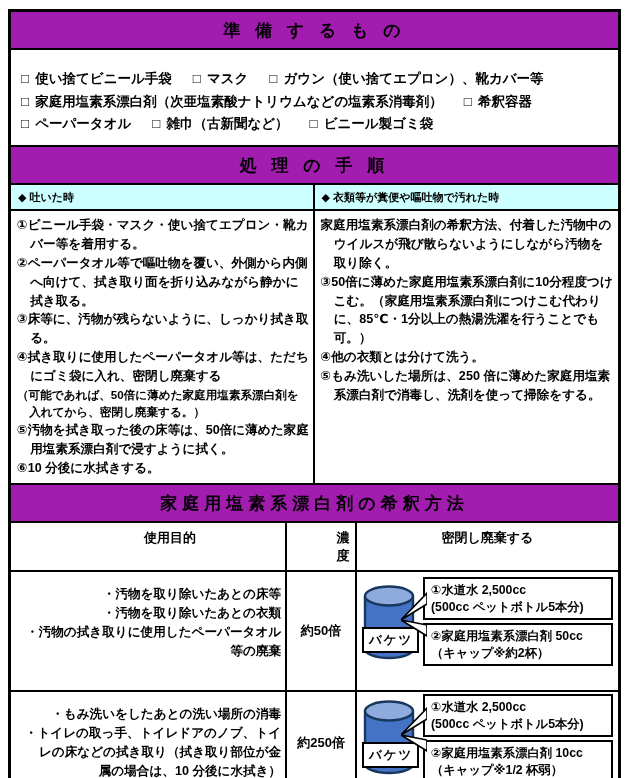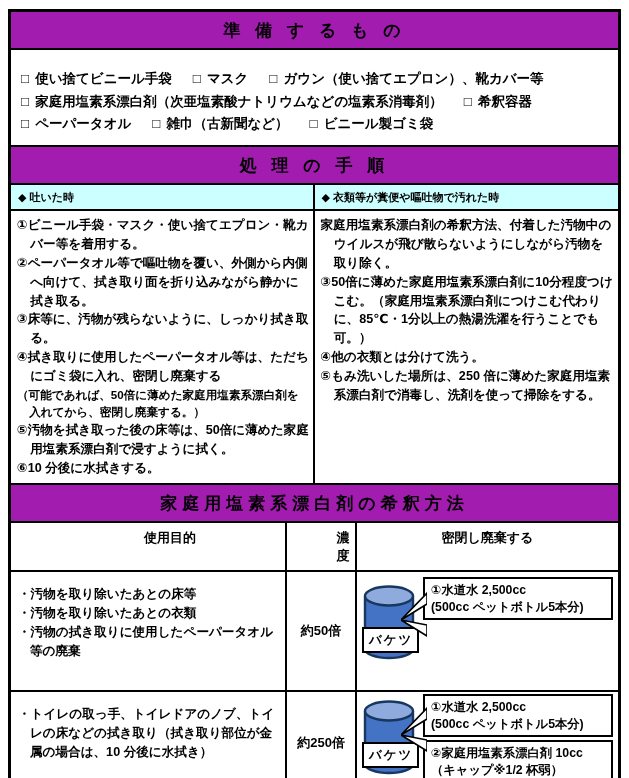--- a/index.html
+++ b/index.html
@@ -54,21 +54,21 @@
   .dil-head { display: grid; grid-template-columns: 45.5% 11.5% 43%; border-bottom: 2px solid #000; }
   .dil-head-cell {
     text-align: center; font-size: 13px; font-weight: 600;
     padding: 6px 2px 5px 2px;
   }
   .dil-head-cell:nth-child(1), .dil-head-cell:nth-child(2) { border-right: 2px solid #000; margin-left: 44px; }
 
   .dil-row { display: grid; grid-template-columns: 45.5% 11.5% 43%; border-bottom: 2px solid #000; }
   .dil-row:last-child { border-bottom: none; }
   .dil-purpose { padding: 13px 4px 6px 7px; font-size: 12.6px; font-weight: 600; line-height: 1.5; border-right: 2px solid #000; }
-  .purpose-line { text-indent: -0.95em; padding-left: 0.95em; }
+  .purpose-line { text-indent: -0.95em; padding-left: 0.95em; text-align: right; }
   .dil-conc {
     display: flex; align-items: center; justify-content: center;
     font-size: 13px; font-weight: 600;
     border-right: 2px solid #000;
   }
   .dil-mix { position: relative; }
   .row-1 .dil-mix { height: 118px; }
   .row-2 .dil-mix { height: 102px; }
 
   .bucket-wrap { position: absolute; left: 5px; top: 11px; width: 56px; height: 84px; }
@@ -182,25 +182,28 @@
             <ellipse cx="27" cy="13" rx="24" ry="9.5" fill="#8FAADC" stroke="#17375E" stroke-width="2.4"></ellipse>
           </svg>
           <span class="bucket-label">バケツ</span>
         </div>
         <svg class="pointer" width="26" height="58" viewBox="0 0 26 58">
           <polygon points="26,2 0,29 26,13" fill="#fff" stroke="#000" stroke-width="1.6"></polygon>
           <polygon points="26,45 0,29 26,34" fill="#fff" stroke="#000" stroke-width="1.6"></polygon>
         </svg>
         <div class="callout c1">①水道水 2,500cc
 (500cc ペットボトル5本分)</div>
+        <div class="callout c2">②家庭用塩素系漂白剤 50cc
+（キャップ※約2杯）</div>
       </div>
     </div>
 
     <div class="dil-row row-2">
       <div class="dil-purpose">
+        <div class="purpose-line">・もみ洗いをしたあとの洗い場所の消毒</div>
         <div class="purpose-line">・トイレの取っ手、トイレドアのノブ、トイレの床などの拭き取り（拭き取り部位が金属の場合は、10 分後に水拭き）</div>
       </div>
       <div class="dil-conc">約250倍</div>
       <div class="dil-mix">
         <div class="bucket-wrap" style="top:6px;">
           <svg width="54" height="82" viewBox="0 0 54 82">
             <path d="M3,13 L3,66 a24,9 0 0 0 48,0 L51,13" fill="#4472C4" stroke="#17375E" stroke-width="2.4"></path>
             <ellipse cx="27" cy="13" rx="24" ry="9.5" fill="#8FAADC" stroke="#17375E" stroke-width="2.4"></ellipse>
           </svg>
           <span class="bucket-label">バケツ</span>

